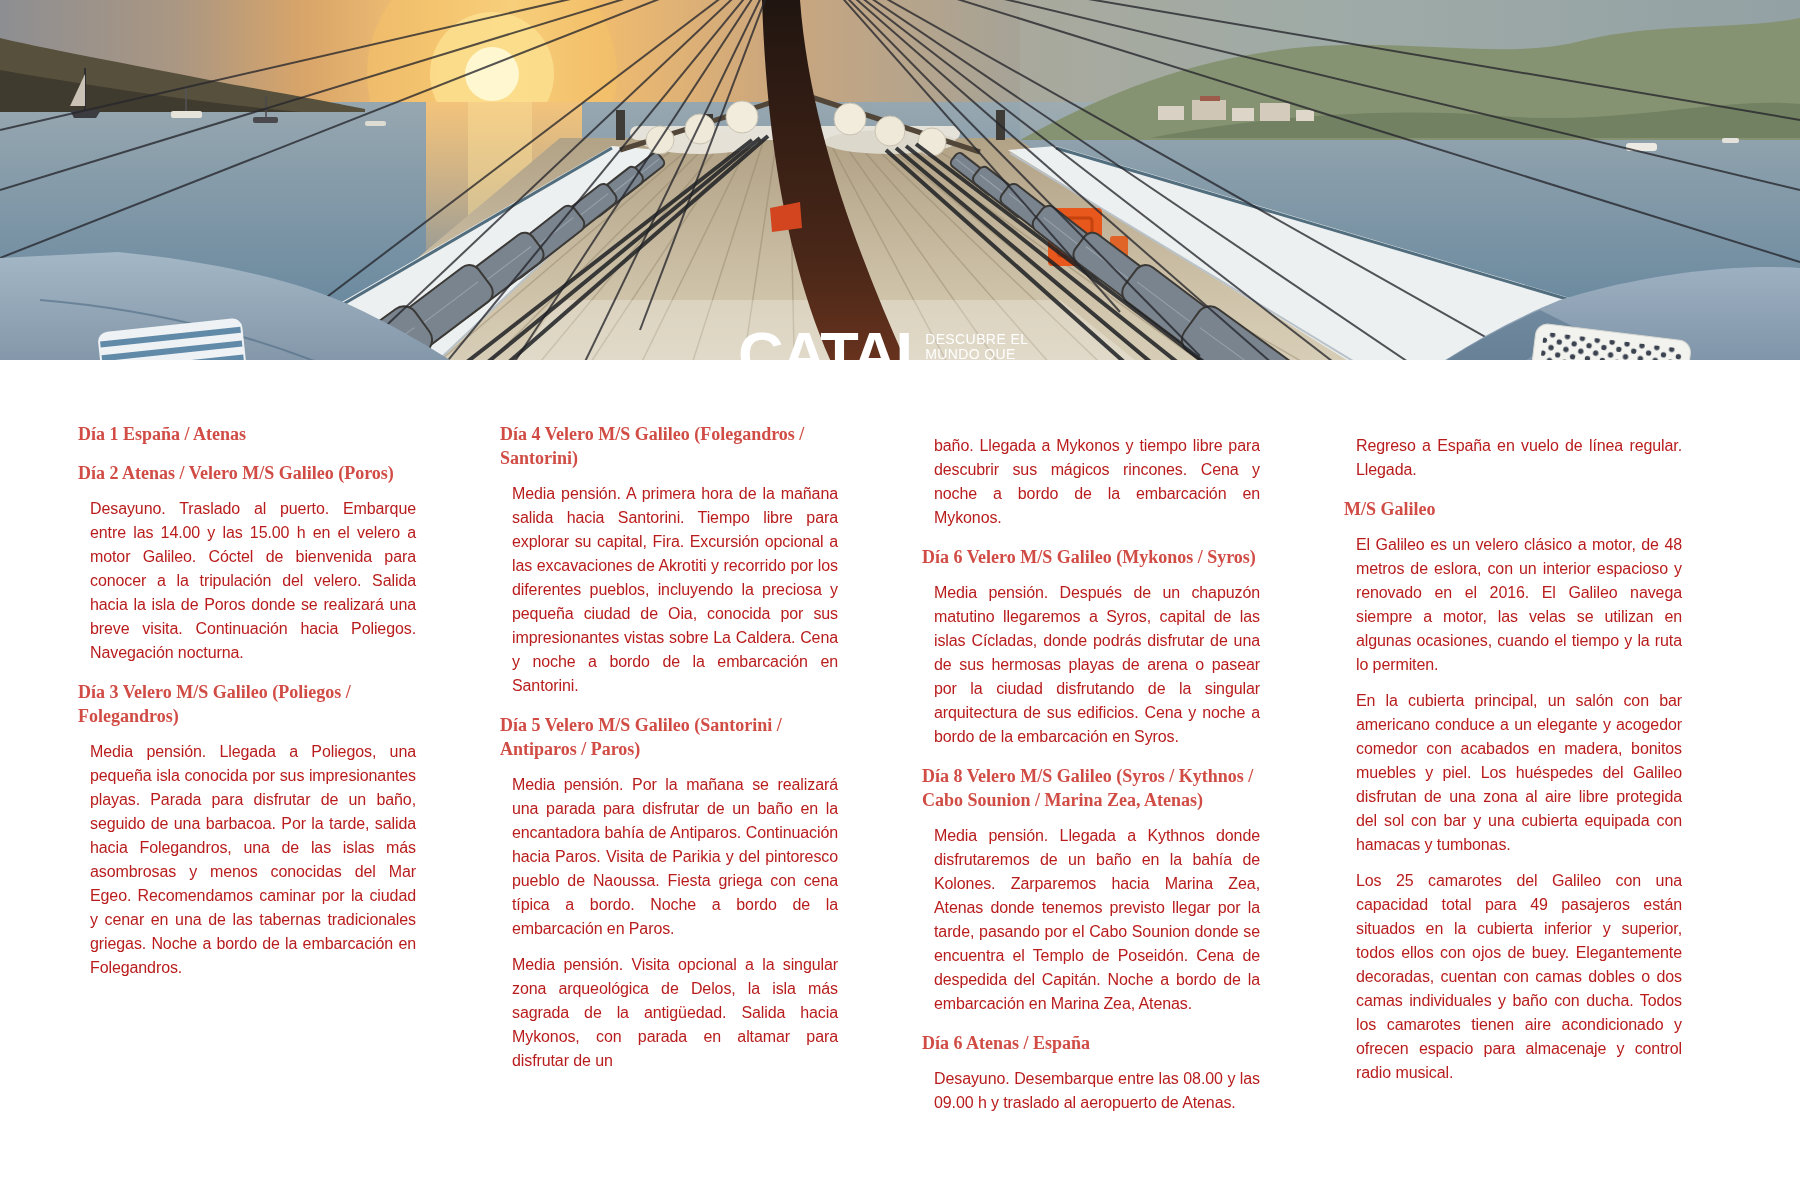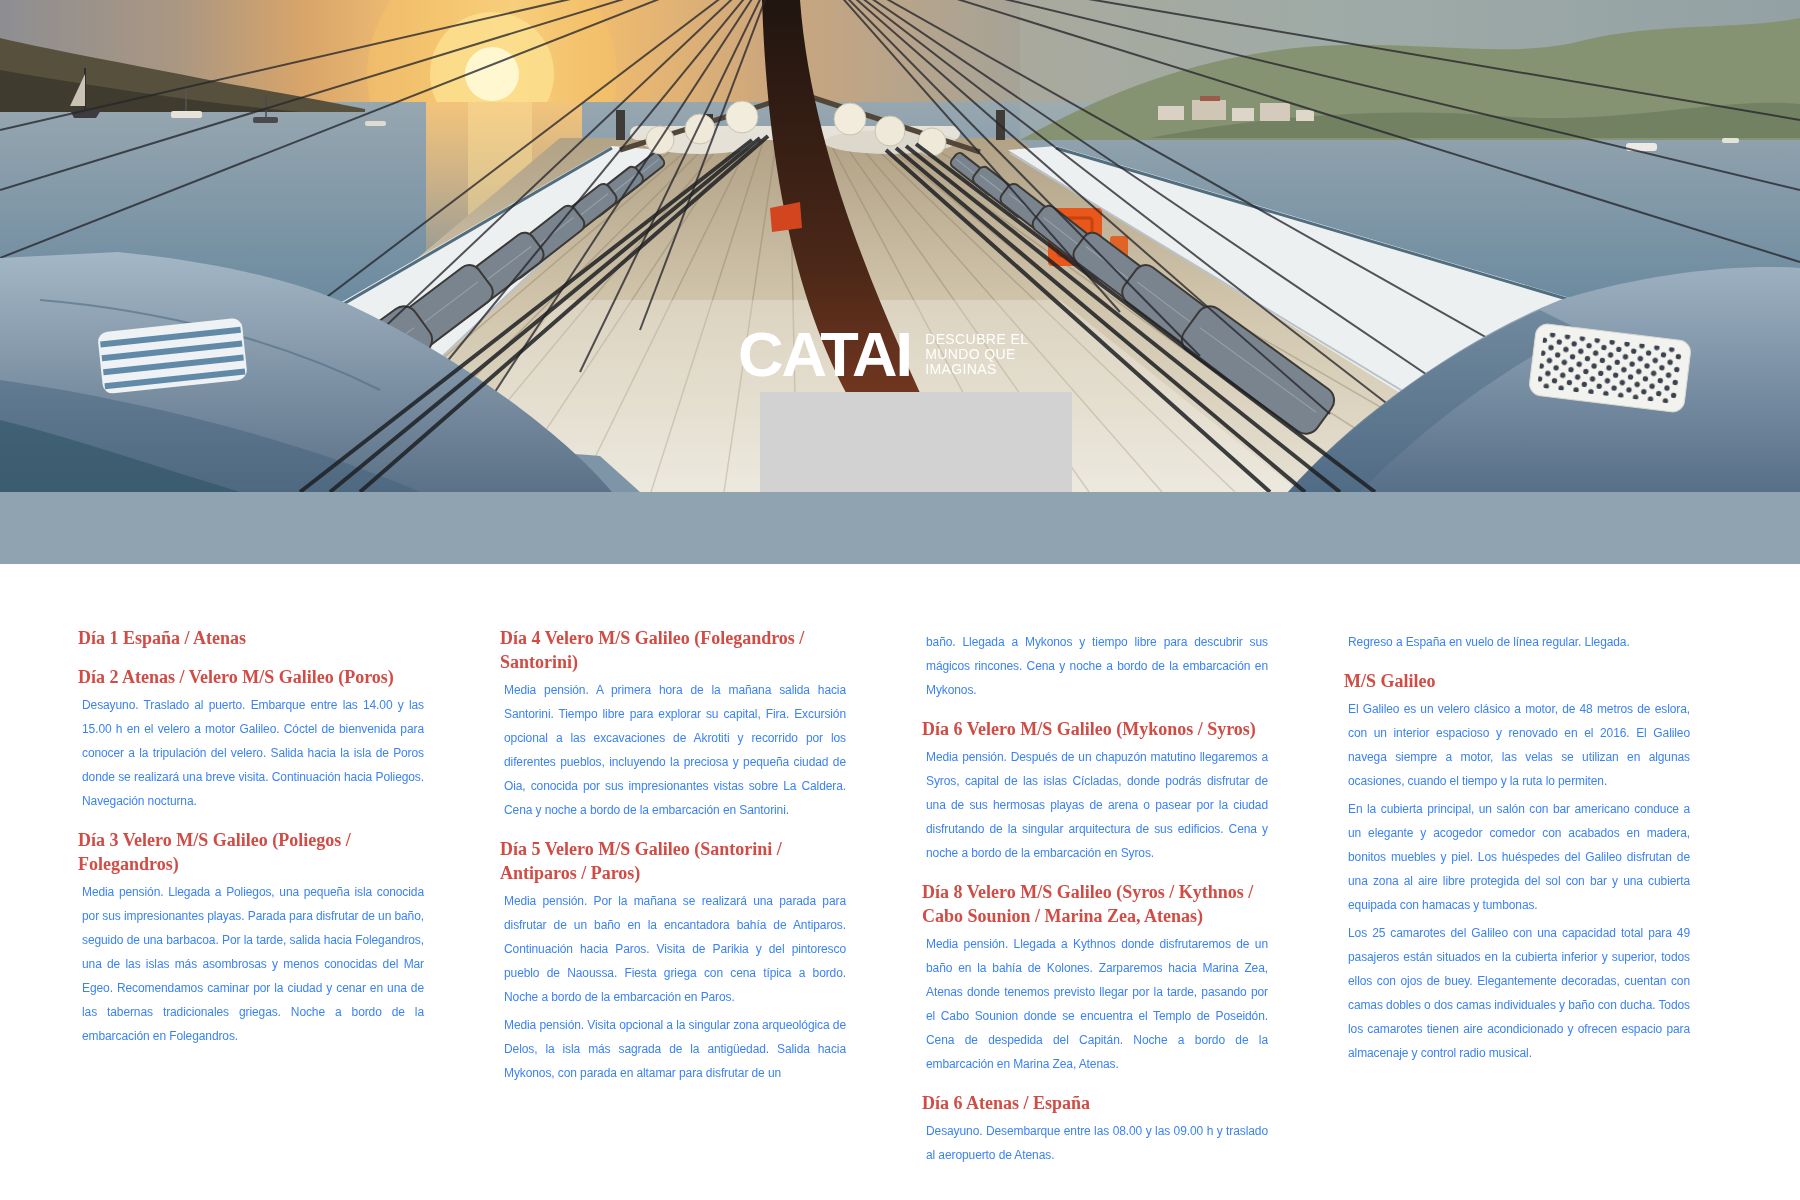--- a/index.html
+++ b/index.html
@@ -1,20 +1,20 @@
 <!DOCTYPE html>
 <html lang="es"><head>
 <meta charset="utf-8">
 <style>
   * { margin:0; padding:0; box-sizing:border-box; }
   html,body { width:1800px; height:1200px; background:#ffffff; overflow:hidden;
               font-family:"Liberation Sans", sans-serif; }
 
   
-  .hero { position:relative; width:1800px; height:564px; overflow:hidden; background:#8fa3b0; }
+  .hero { position:relative; width:1800px; height:360px; overflow:hidden; background:#8fa3b0; }
   .hero svg { display:block; width:1800px; height:492px; }
 
   .logo-wrap { position:absolute; left:738px; top:328px; display:flex; align-items:flex-start; }
   .logo-catai {
     color:#ffffff; font-weight:900; font-size:63px; line-height:52px;
     letter-spacing:-2px; font-family:"Liberation Sans", sans-serif;
   }
   .logo-tagline {
     margin-left:14px; margin-top:4px;
     color:#ffffff; font-weight:400; font-size:14px; line-height:15px; letter-spacing:.4px;
@@ -24,22 +24,22 @@
   
   .content { display:flex; column-gap:72px; padding:62px 60px 0 78px; }
   .col { width:350px; flex:0 0 350px; }
   .h {
     font-family:"Liberation Serif", serif; font-weight:700;
     font-size:18px; line-height:24px; color:#d04c45;
     margin:15px 0 0 0; text-align:left;
   }
   .h.first { margin-top:0; }
   .p {
-    font-size:12px; line-height:24px; color:#3b82f6;
-    text-align:justify; letter-spacing:-0.1px; margin:4px;
+    font-size:16px; line-height:24px; color:#b91c1c;
+    text-align:justify; letter-spacing:-0.1px; margin:12px;
   }
 </style>
 </head>
 <body>
 
 <div class="hero">
   <svg viewBox="0 0 1800 492" preserveAspectRatio="none">
     <defs>
       <linearGradient id="sky" x1="0" y1="0" x2="1" y2="0">
         <stop offset="0" stop-color="#8d8e92"></stop>

